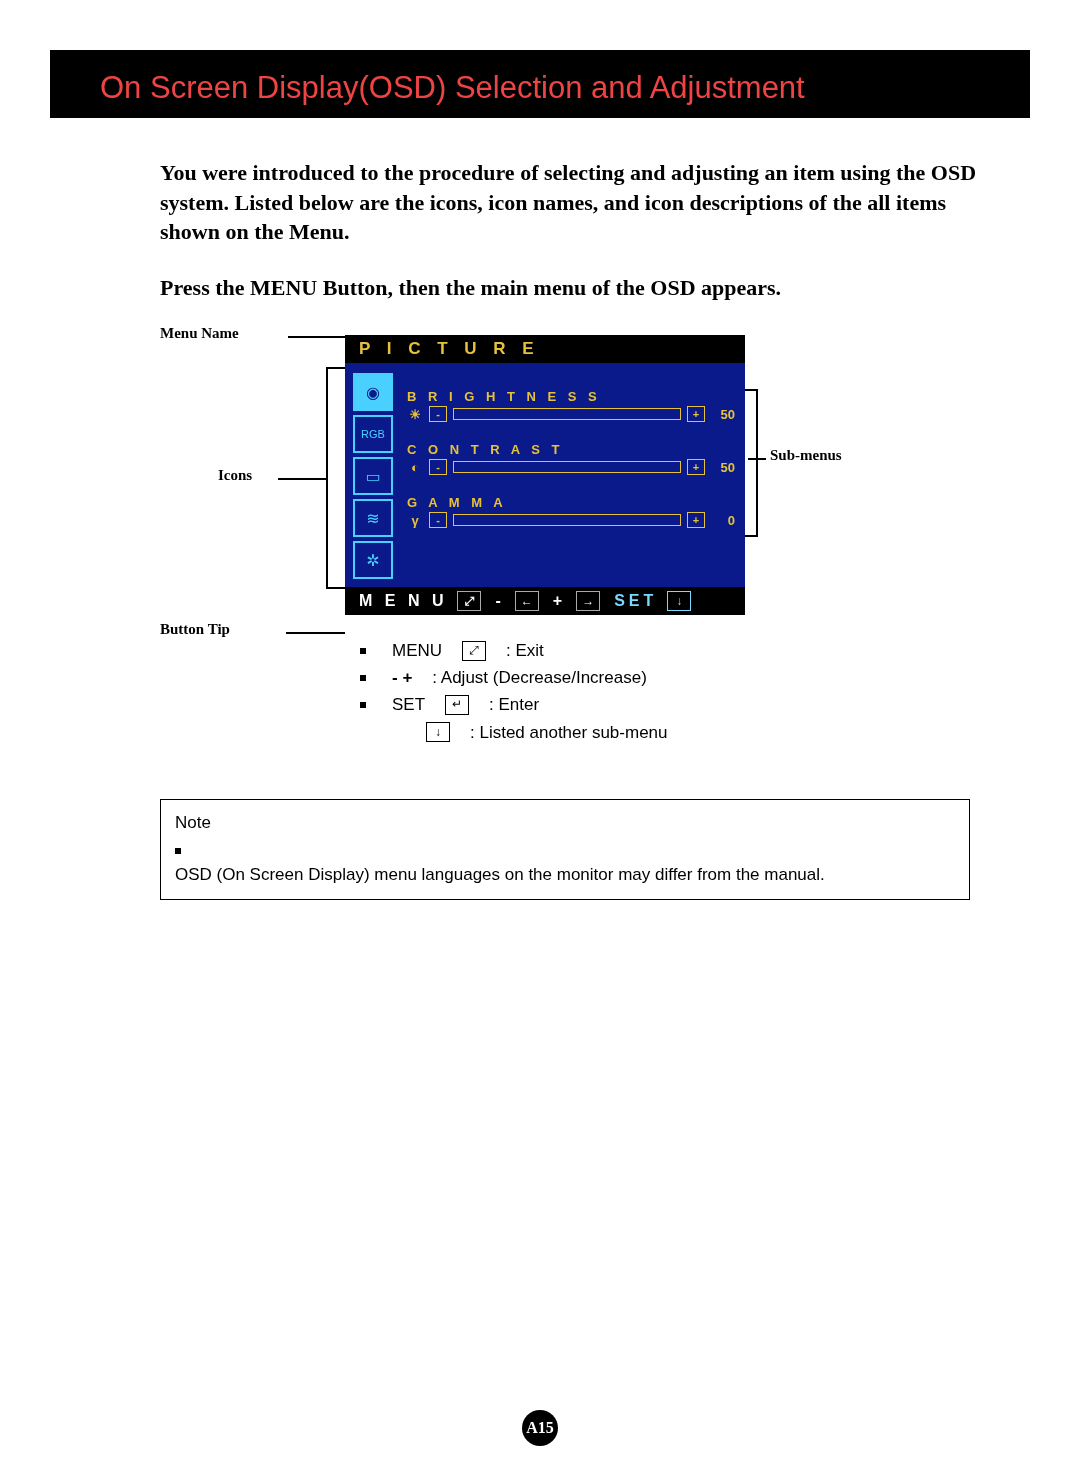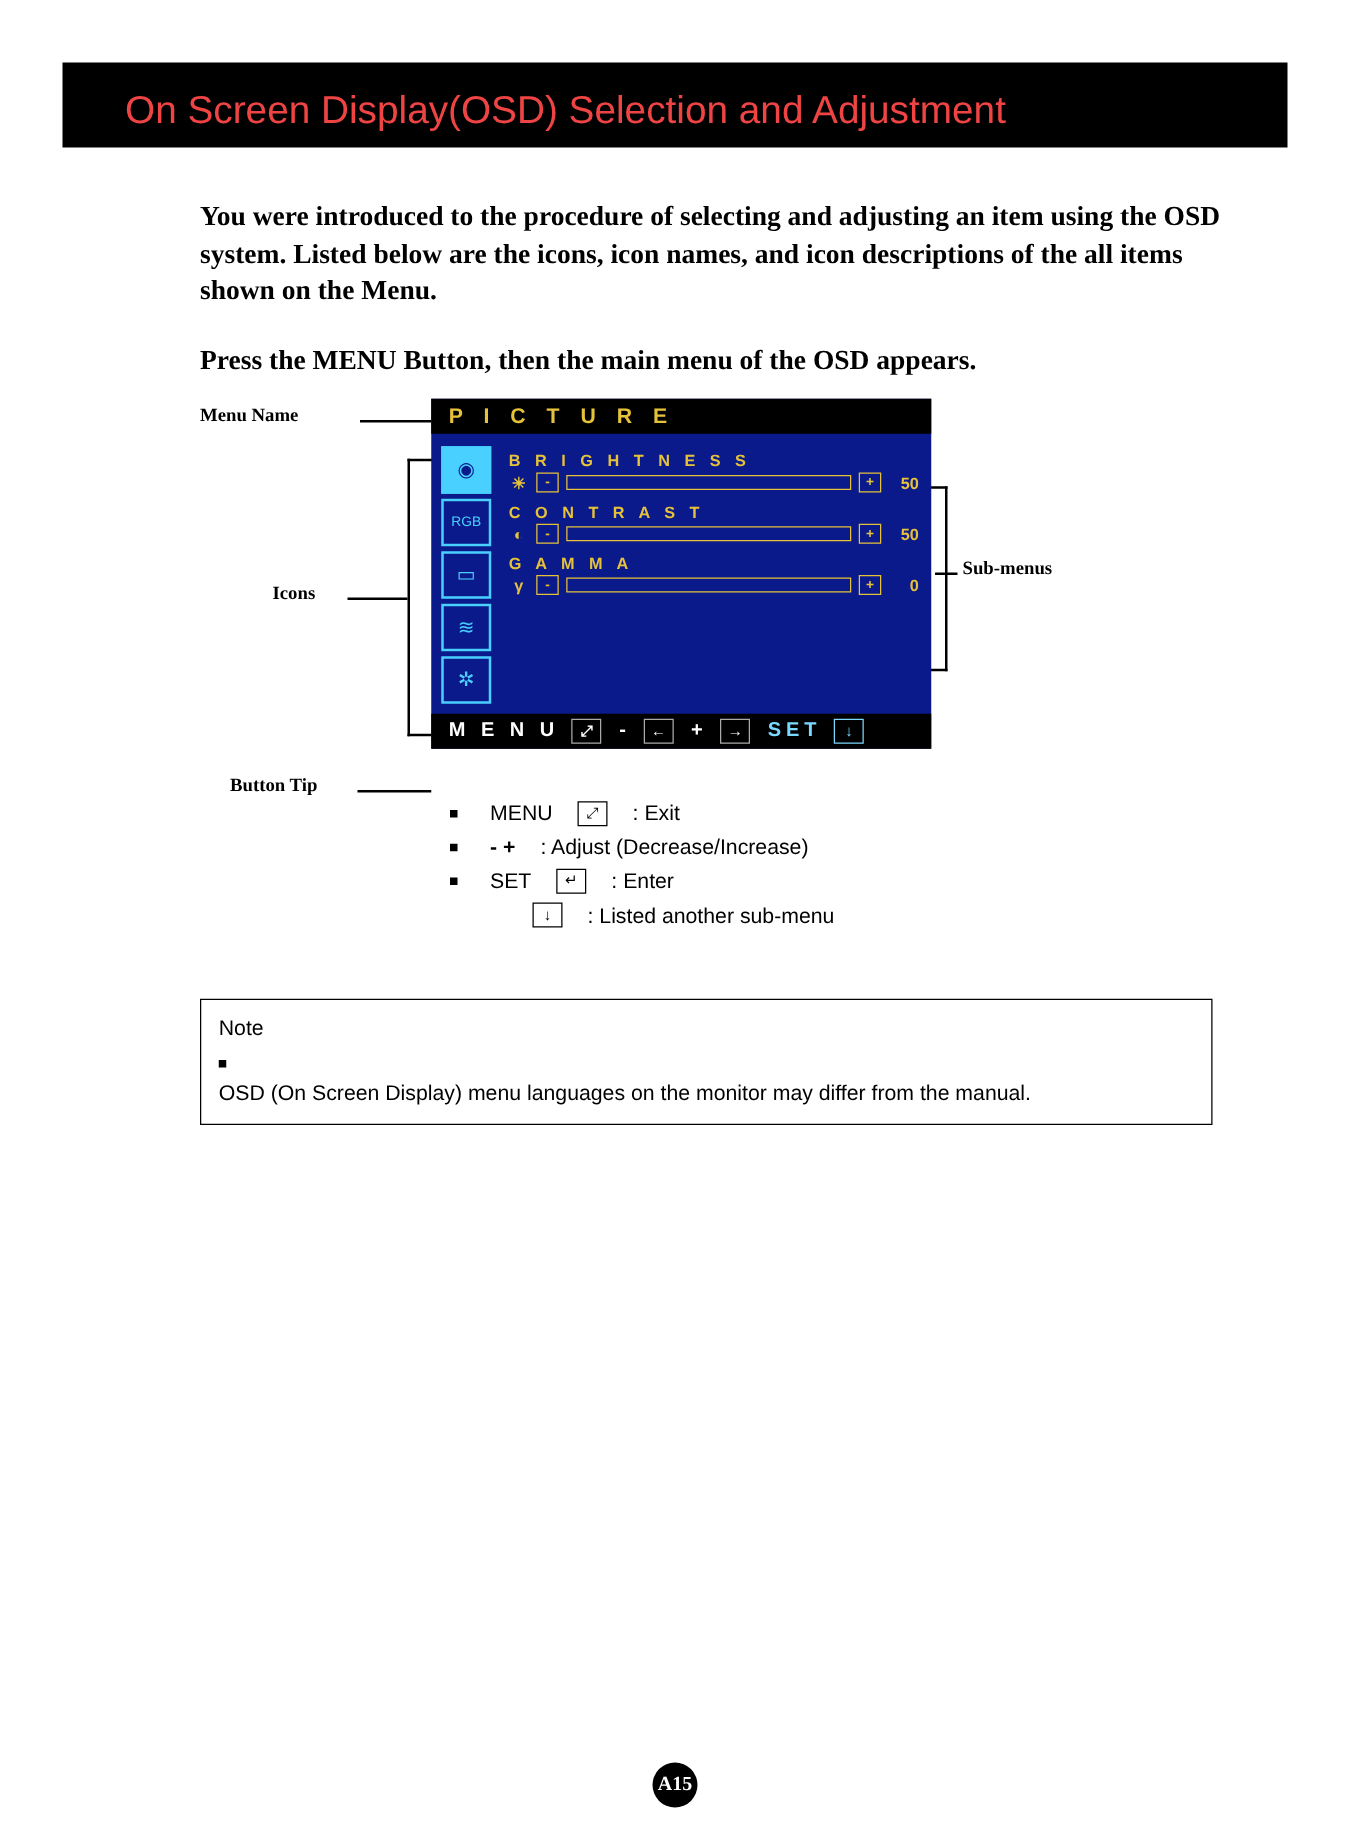--- a/index.html
+++ b/index.html
@@ -45,31 +45,31 @@
   
   .lbl {
     position: absolute;
     font-family: Georgia, 'Times New Roman', serif;
     font-weight: bold;
     font-size: 15px;
     color: #000;
   }
   .lbl.menu-name { top: 6px; left: 0; }
   .lbl.icons { top: 148px; left: 58px; }
-  .lbl.button-tip { top: 302px; left: 24px; }
+  .lbl.button-tip { top: 302px; left: 0; }
   .lbl.submenus { top: 128px; left: 610px; }
   
   .line { position: absolute; background:#000; }
   .hline { height:2px; }
   .vline { width:2px; }
   
   .osd {
     position: absolute;
     left: 185px;
-    top: 0;
+    top: 16px;
     width: 400px;
     background: #0a1a8a; 
     color: #fff;
     font-family: Arial, sans-serif;
   }
   .osd-title {
     background: #000;
     color: #e6c23a;
     font-weight: bold;
     letter-spacing: 6px;
@@ -99,21 +99,21 @@
   .osd-icon.sel {
     background:#4ad0ff;
     color:#0a1a8a;
   }
   .osd-icon .mini { font-size:11px; }
   .osd-settings {
     flex: 1;
     padding: 6px 10px 10px 0;
   }
   .setting {
-    margin: 8px 0 8px 0;
+    margin: 20px 0 8px 0;
   }
   .setting-label {
     color: #e6c23a;
     font-weight: bold;
     font-size: 13px;
     letter-spacing: 4px;
     margin-bottom: 2px;
   }
   .slider-row {
     display: flex;

